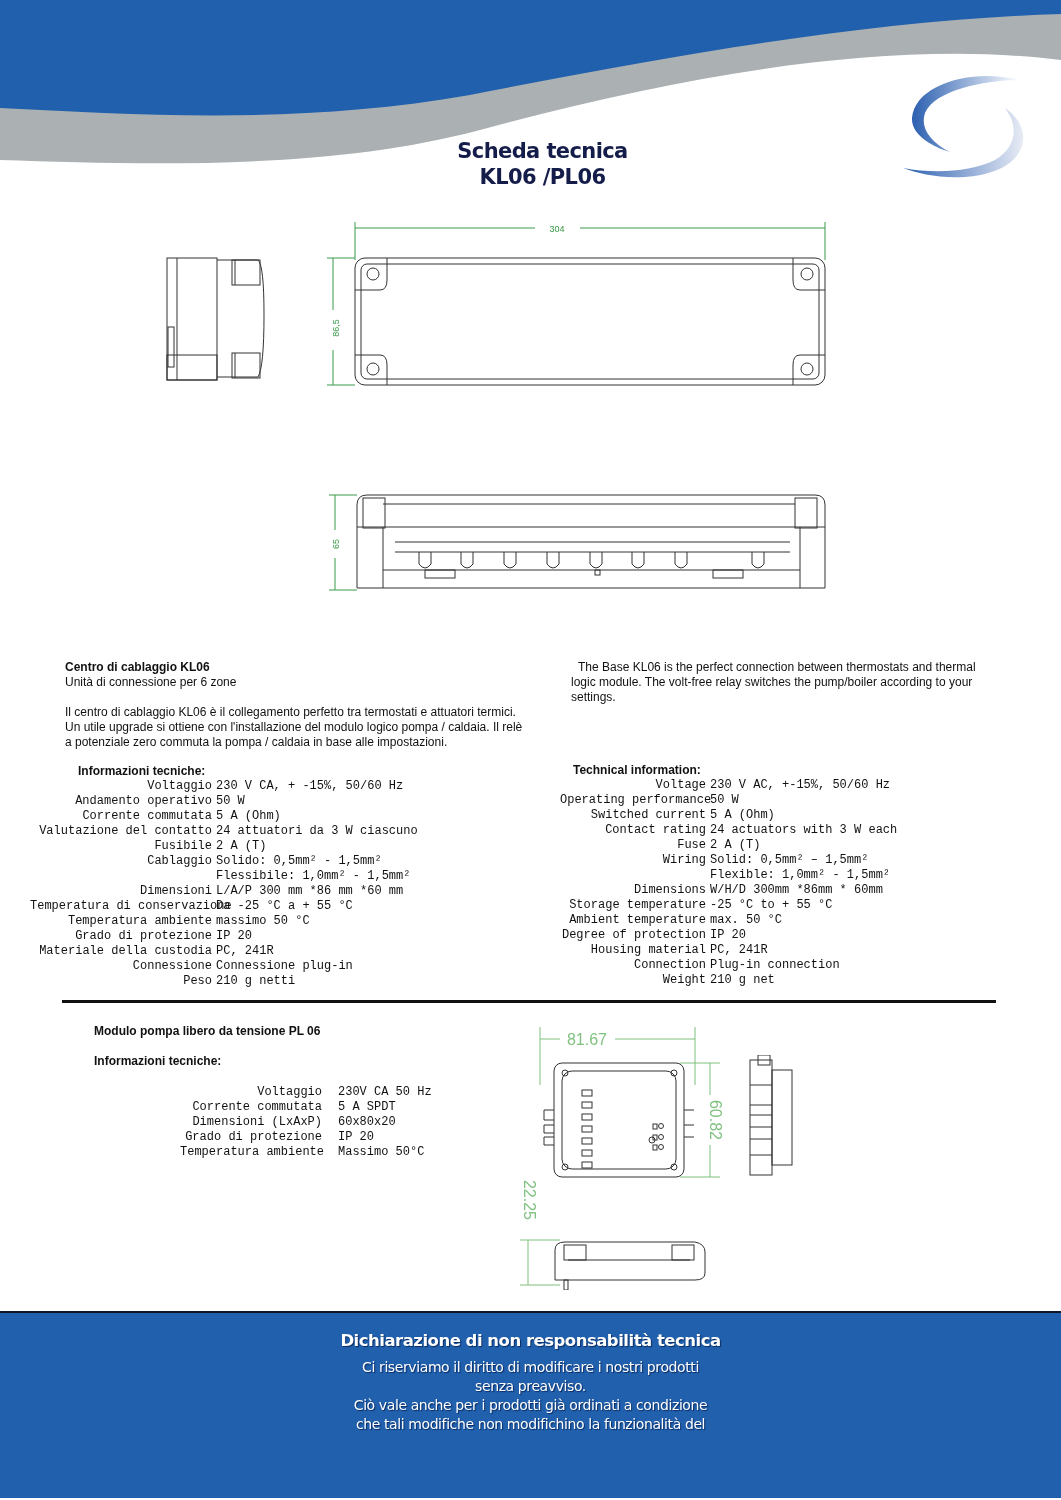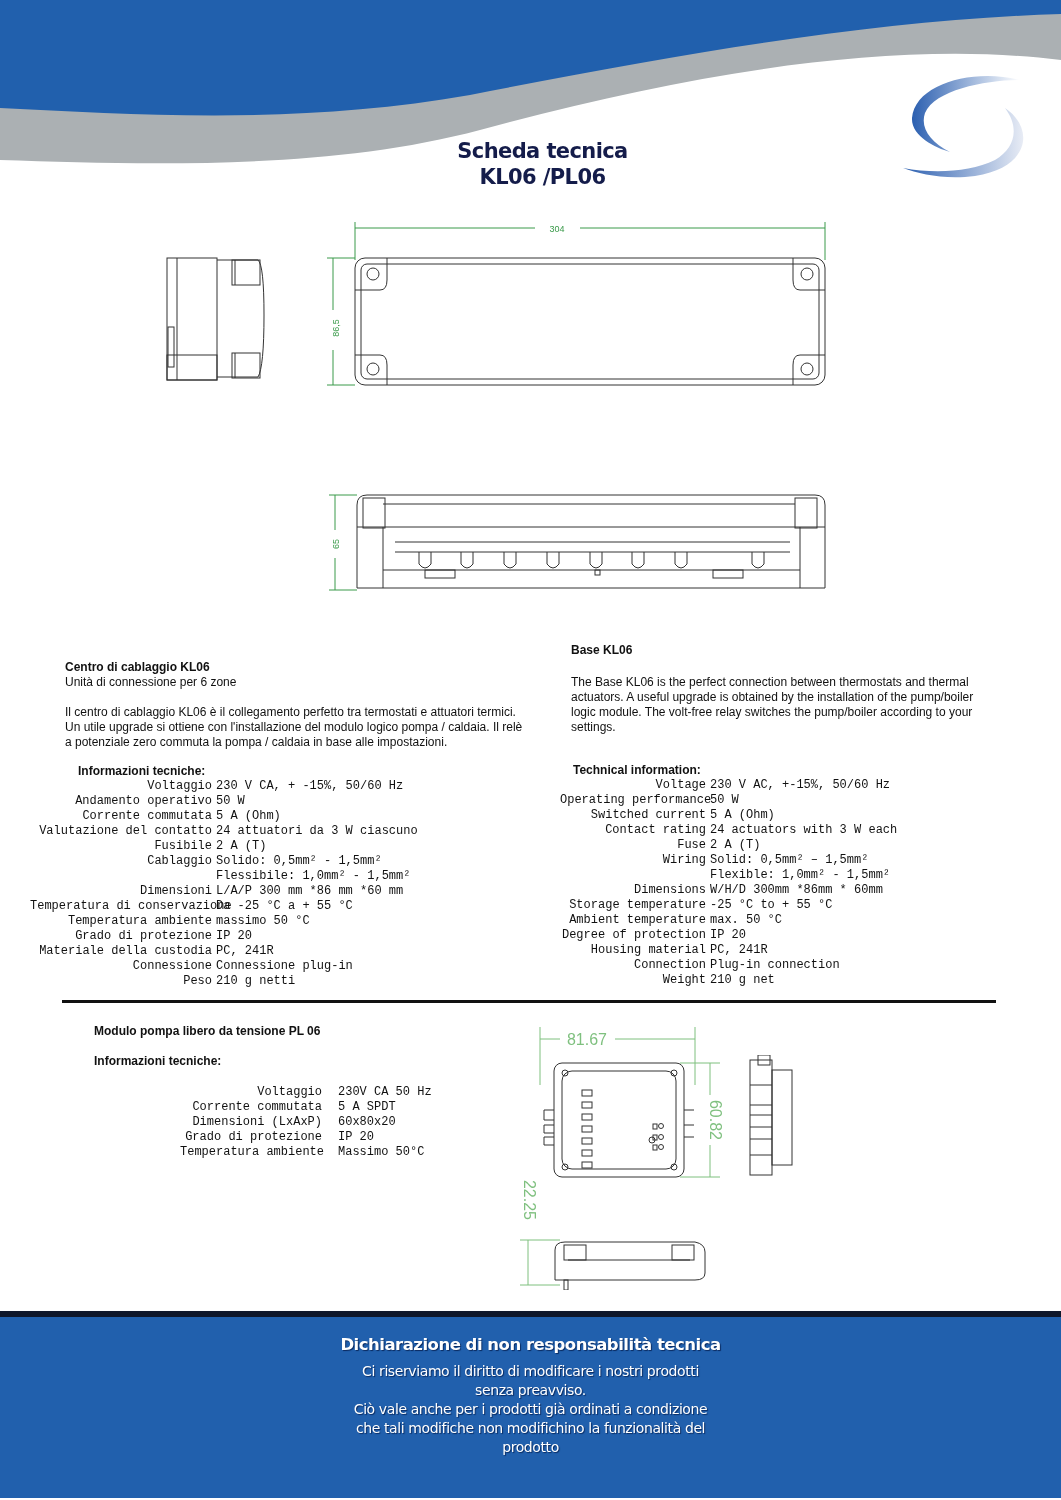--- a/index.html
+++ b/index.html
@@ -20,21 +20,21 @@
 
   .spec-table { position: absolute; font-size: 12px; line-height: 15px; font-family: Liberation Mono, monospace; }
   .spec-table .row { display: flex; }
   .spec-table .k { text-align: right; white-space: nowrap; }
   .spec-table .v { white-space: nowrap; padding-left: 4px; }
   .spec-title { position: absolute; font-weight: bold; font-size: 12px; }
 
   .divider { position: absolute; left: 62px; top: 1000px; width: 934px; height: 3px; background: #111; }
 
   .footer { position: absolute; left: 0; top: 1311px; width: 1061px; height: 187px; background: #2160ad;
-    border-top: 6px solid #0f172a; color: #fff; text-align: center; font-family: "DejaVu Sans", sans-serif; }
+    border-top: 2px solid #0f172a; color: #fff; text-align: center; font-family: "DejaVu Sans", sans-serif; }
   .footer .f-title { margin-top: 18px; font-weight: bold; font-size: 16.5px; letter-spacing: -0.5px; text-shadow: 1px 1px 1px #0a2a60; }
   .footer .f-body { margin-top: 8px; font-size: 14px; line-height: 19px; letter-spacing: -0.4px; text-shadow: 1px 1px 1px #0a2a60; }
   .footer .f-body div { white-space: nowrap; }
 </style>
 </head>
 <body>
 
 <svg class="header-wave" viewBox="0 0 1061 170" preserveAspectRatio="none">
   <path d="M0,0 H1061 V60 C900,40 700,70 480,130 C330,170 150,165 0,160 Z" fill="#abb0b3"></path>
   <path d="M0,0 H1061 V14 C880,20 700,50 470,95 C300,125 140,115 0,108 Z" fill="#2160ad"></path>
@@ -196,23 +196,21 @@
       <span class="k" style="width:182px">Connessione</span>
       <span class="v">Connessione plug-in</span>
     </div>
   <div class="row">
       <span class="k" style="width:182px">Peso</span>
       <span class="v">210 g netti</span>
     </div>
 </div>
 
 <div class="section" style="left:571px;top:643px;width:440px;">
-  <p class="heading">Base KL06</p>
-  <p style="margin-top:17px;">The Base KL06 is the perfect connection between thermostats and thermal</p>
-  <p>actuators. A useful upgrade is obtained by the installation of the pump/boiler</p>
+  <p style="margin-top:17px;margin-left:7px;">The Base KL06 is the perfect connection between thermostats and thermal</p>
   <p>logic module. The volt-free relay switches the pump/boiler according to your</p>
   <p>settings.</p>
 </div>
 
 <div class="spec-title" style="left:573px;top:763px;">Technical information:</div>
 <div class="spec-table" style="left:560px;top:778px;">
   <div class="row">
       <span class="k" style="width:146px">Voltage</span>
       <span class="v">230 V AC, +-15%, 50/60 Hz</span>
     </div>
@@ -368,15 +366,14 @@
   </g>
 </svg>
 
 <div class="footer">
   <div class="f-title">Dichiarazione di non responsabilità tecnica</div>
   <div class="f-body">
     <div>Ci riserviamo il diritto di modificare i nostri prodotti</div>
     <div>senza preavviso.</div>
     <div>Ciò vale anche per i prodotti già ordinati a condizione</div>
     <div>che tali modifiche non modifichino la funzionalità del</div>
-    <div>prodotto</div>
   </div>
 </div>
 
 </body></html>

